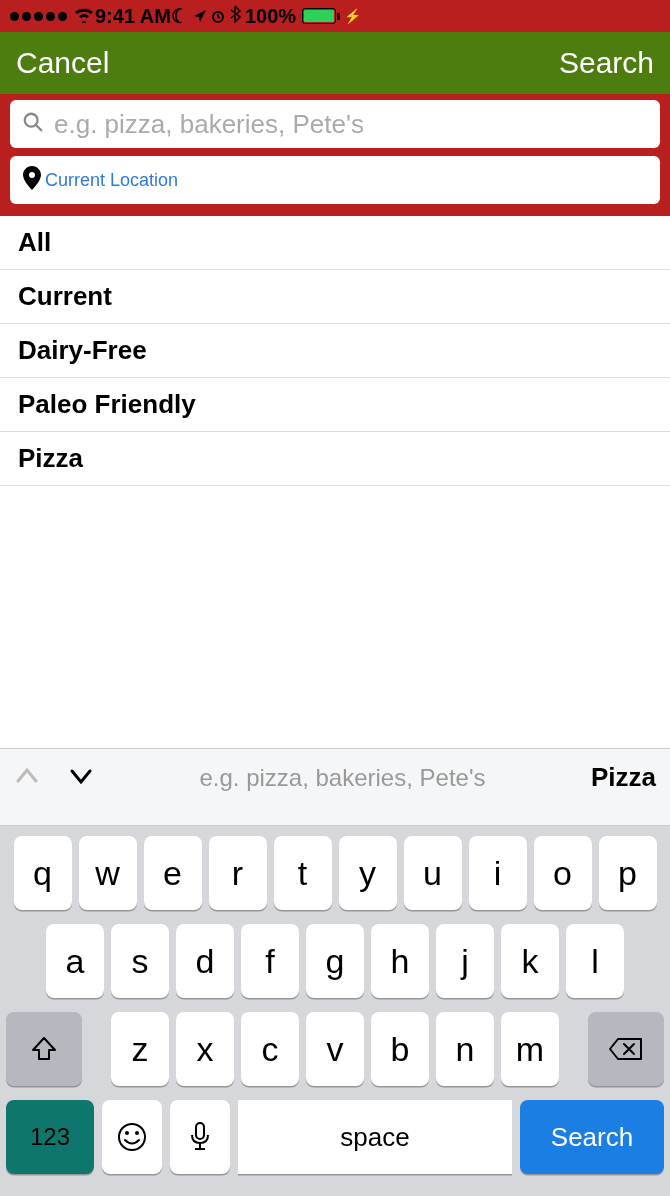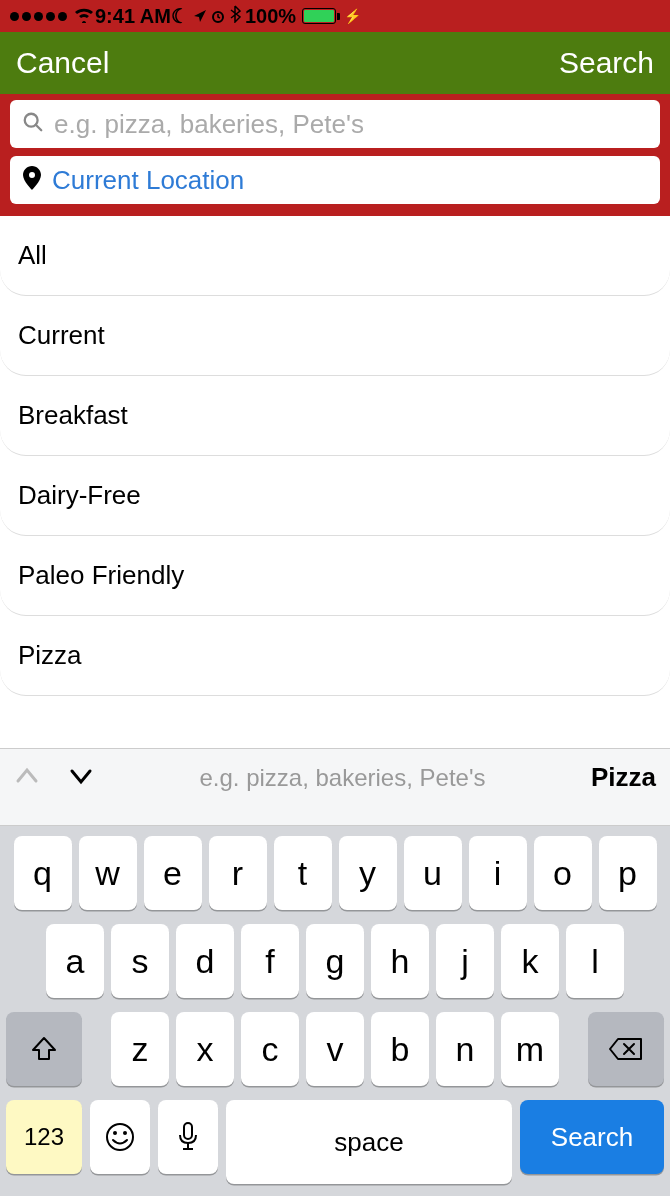--- a/index.html
+++ b/index.html
@@ -22,45 +22,45 @@
     .nav-btn { color: #fff; font-size: 30px; font-weight: 400; }
     
     
     .search-container { background: #b91f1f; padding: 6px 10px 12px; }
     .search-field { background: #fff; border-radius: 6px; height: 48px; display: flex; align-items: center; padding: 0 12px; margin-bottom: 8px; }
     .search-field:last-child { margin-bottom: 0; }
     .search-icon-svg { width: 22px; height: 22px; fill: #888; }
     .location-icon-svg { width: 20px; height: 24px; fill: #000; }
     .search-input { flex: 1; border: none; outline: none; font-size: 26px; margin-left: 10px; color: #000; background: transparent; }
     .search-input::placeholder { color: #aaa; }
-    .location-value { flex: 1; margin-left: 10px; font-size: 26px; color: #2e7bd6; }
+    .location-value { flex: 1; margin-left: 3px; font-size: 18px; color: #2e7bd6; }
     
     
     .category-list { background: #fff; }
-    .category-item { padding: 24px 18px; font-size: 26px; font-weight: 400; color: #000; border-bottom: 1px solid #ddd; border-radius: 26px; }
+    .category-item { padding: 11px 18px; font-size: 26px; font-weight: 700; color: #000; border-bottom: 1px solid #ddd; }
     
     
     .kb-accessory { position: absolute; bottom: 390px; left: 0; right: 0; height: 58px; background: #f5f6f7; border-top: 1px solid #ccc; display: flex; align-items: center; padding: 0 14px; }
     .kb-arrows { display: flex; gap: 28px; }
     .kb-arrow-svg { width: 26px; height: 26px; }
     .kb-accessory-text { flex: 1; text-align: center; color: #999; font-size: 24px; }
     .kb-done { font-size: 26px; font-weight: 600; color: #000; }
     .kb-border { position: absolute; bottom: 370px; left: 0; right: 0; height: 20px; background: #f5f6f7; border-bottom: 1px solid #ccc; }
     
     
     .keyboard { position: absolute; bottom: 0; left: 0; right: 0; height: 370px; background: #d5d7db; padding: 10px 6px 6px; }
     .kb-row { display: flex; justify-content: center; gap: 7px; margin-bottom: 14px; }
     .kb-key { background: #fff; border-radius: 8px; box-shadow: 0 1.5px 0 rgba(0,0,0,0.3); width: 58px; height: 74px; display: flex; align-items: center; justify-content: center; font-size: 34px; color: #000; }
     .kb-row3 { display: flex; gap: 7px; margin-bottom: 14px; align-items: center; }
     .kb-shift, .kb-backspace { background: #b5b8bf; width: 76px; height: 74px; border-radius: 8px; box-shadow: 0 1.5px 0 rgba(0,0,0,0.3); display: flex; align-items: center; justify-content: center; }
     .kb-row3-keys { display: flex; gap: 7px; flex: 1; justify-content: center; }
     .kb-row4 { display: flex; gap: 8px; }
-    .kb-123 { background: #fef9c3; width: 76px; height: 74px; border-radius: 8px; box-shadow: 0 1.5px 0 rgba(0,0,0,0.3); display: flex; align-items: center; justify-content: center; font-size: 24px; }
+    .kb-123 { background: #0f766e; width: 88px; height: 74px; border-radius: 8px; box-shadow: 0 1.5px 0 rgba(0,0,0,0.3); display: flex; align-items: center; justify-content: center; font-size: 24px; }
     .kb-emoji, .kb-mic { background: #fff; width: 60px; height: 74px; border-radius: 8px; box-shadow: 0 1.5px 0 rgba(0,0,0,0.3); display: flex; align-items: center; justify-content: center; }
-    .kb-space { background: #fff; flex: 1; height: 84px; border-radius: 8px; box-shadow: 0 1.5px 0 rgba(0,0,0,0.3); display: flex; align-items: center; justify-content: center; font-size: 26px; }
+    .kb-space { background: #fff; flex: 1; height: 74px; border-radius: 0; box-shadow: 0 1.5px 0 rgba(0,0,0,0.3); display: flex; align-items: center; justify-content: center; font-size: 26px; }
     .kb-search { background: #1a7ee3; color: #fff; width: 144px; height: 74px; border-radius: 8px; box-shadow: 0 1.5px 0 rgba(0,0,0,0.3); display: flex; align-items: center; justify-content: center; font-size: 26px; }
   </style>
 </head>
 <body>
 
 <div class="status-bar">
   <div class="status-left">
     <div class="dots">
       <div class="dot"></div>
         <div class="dot"></div>
@@ -125,21 +125,20 @@
           <path d="M10 0 C5 0 1 4 1 9 C1 15 10 24 10 24 S19 15 19 9 C19 4 15 0 10 0 Z M10 12 A3 3 0 1 1 10 6 A3 3 0 1 1 10 12 Z" fill="#000"></path>
         </svg>
     </span>
     <div class="location-value">Current Location</div>
   </div>
 </div>
 
 <div class="category-list">
   <div class="category-item">All</div>
   <div class="category-item">Current</div>
-  <div class="category-item">Breakfast</div>
   <div class="category-item">Dairy-Free</div>
   <div class="category-item">Paleo Friendly</div>
   <div class="category-item">Pizza</div>
 </div>
 
 <div class="kb-accessory">
   <div class="kb-arrows">
     <span>
       <svg class="kb-arrow-svg" viewBox="0 0 26 26">
           <path d="M4 18 L13 7 L22 18" stroke="#bbb" stroke-width="3" fill="none" stroke-linecap="round"></path>

